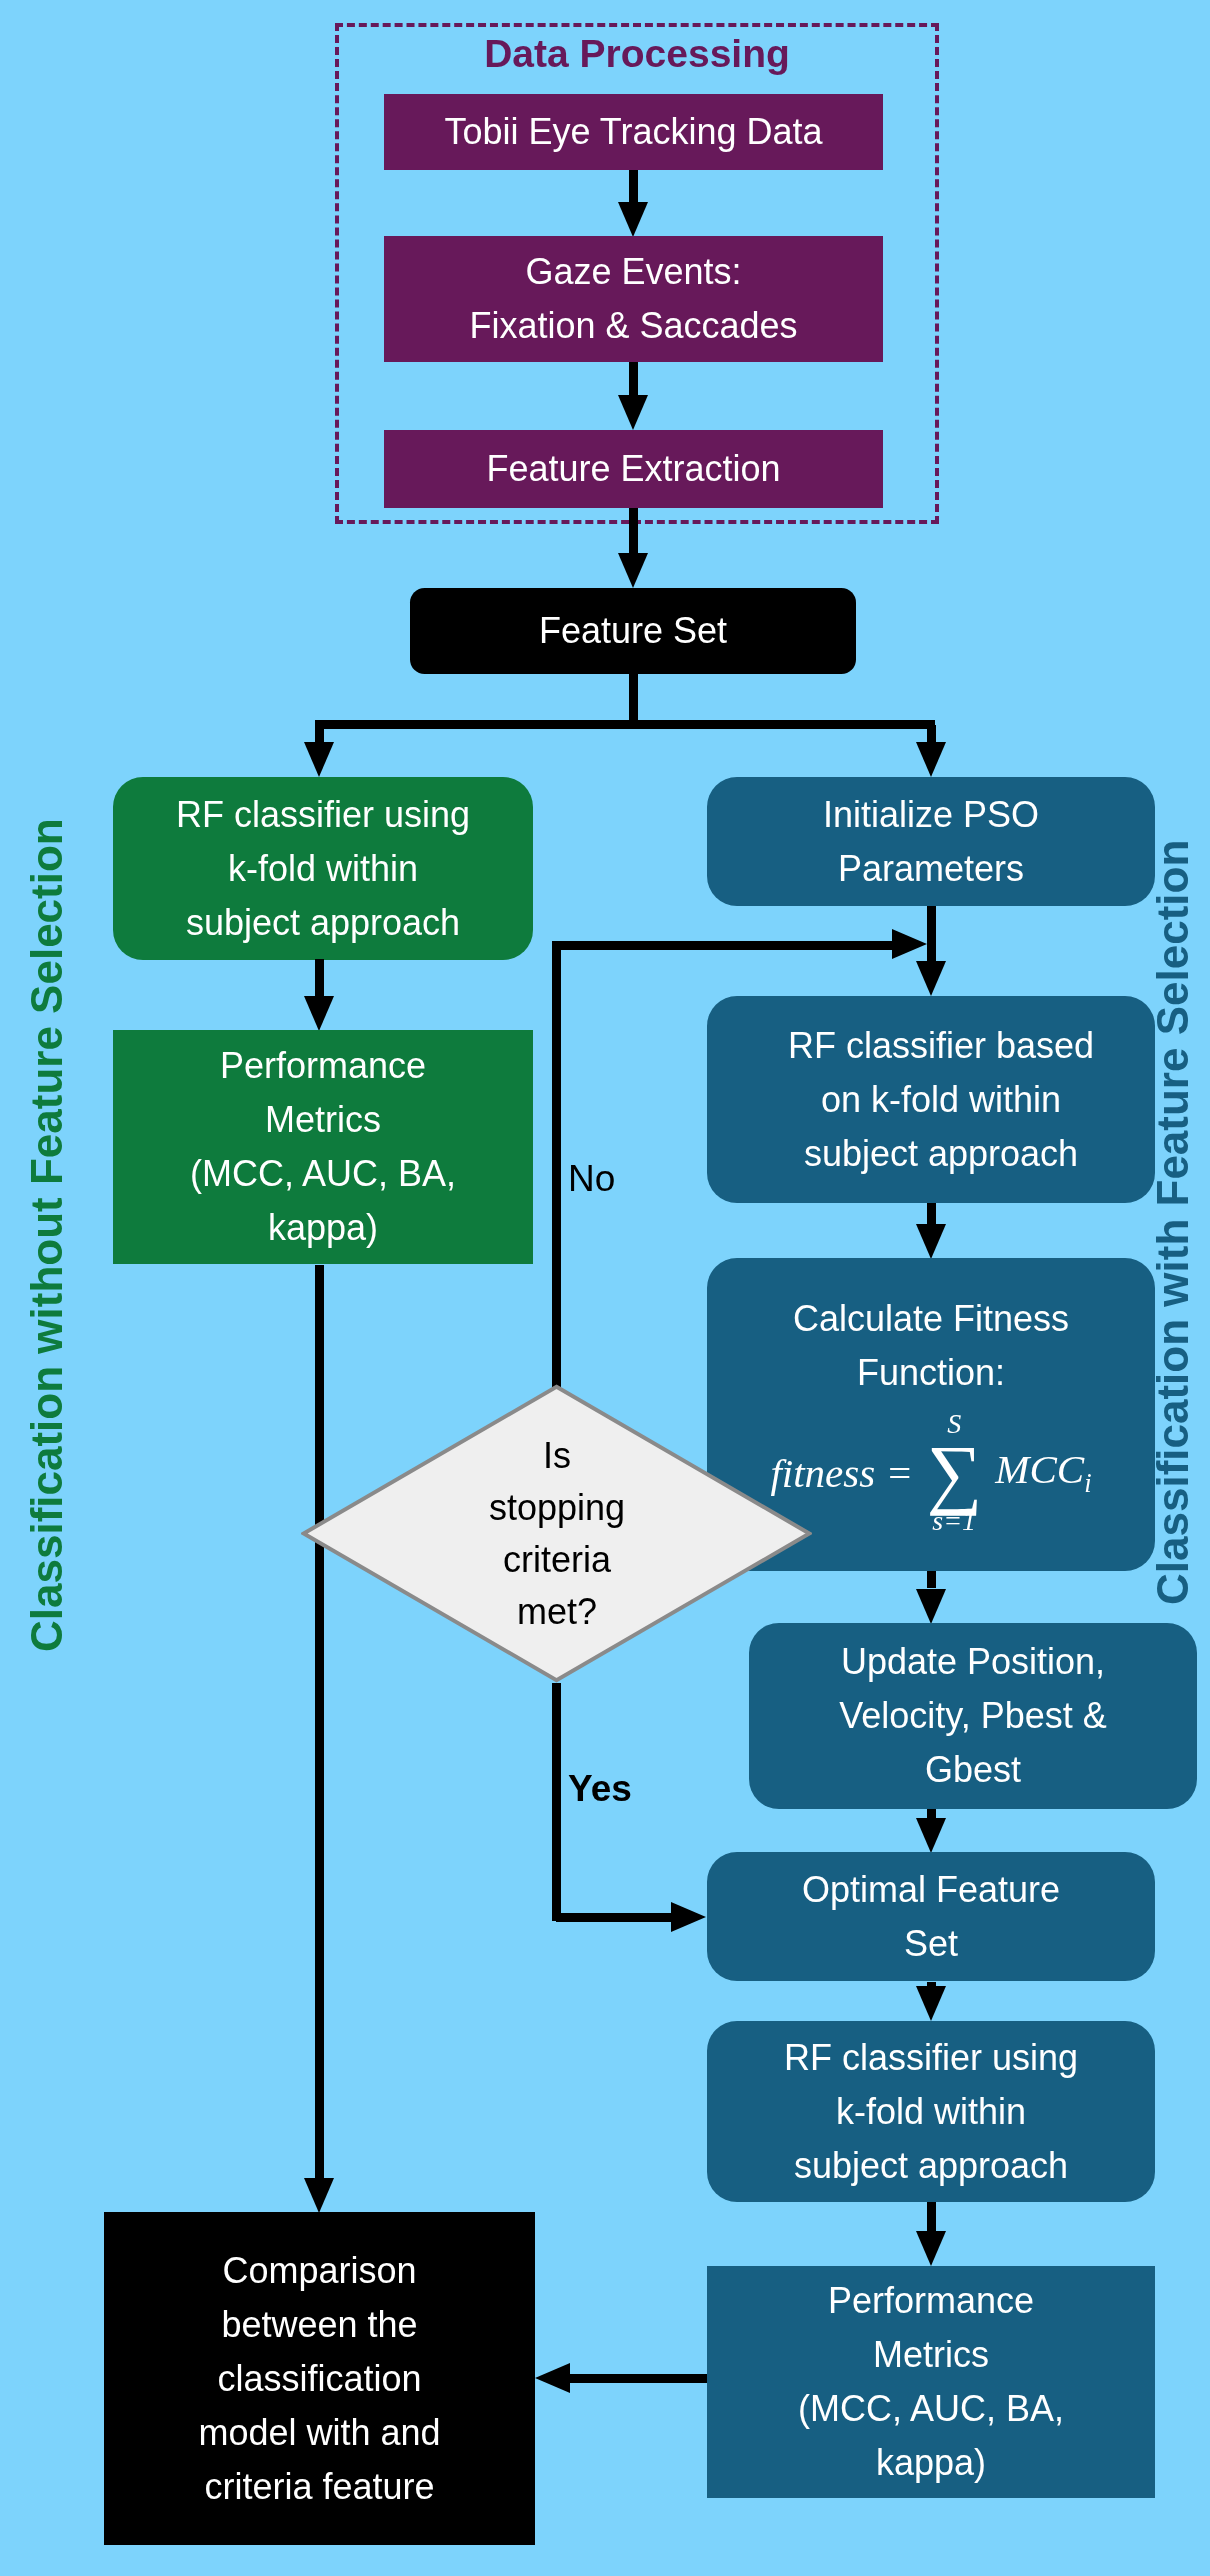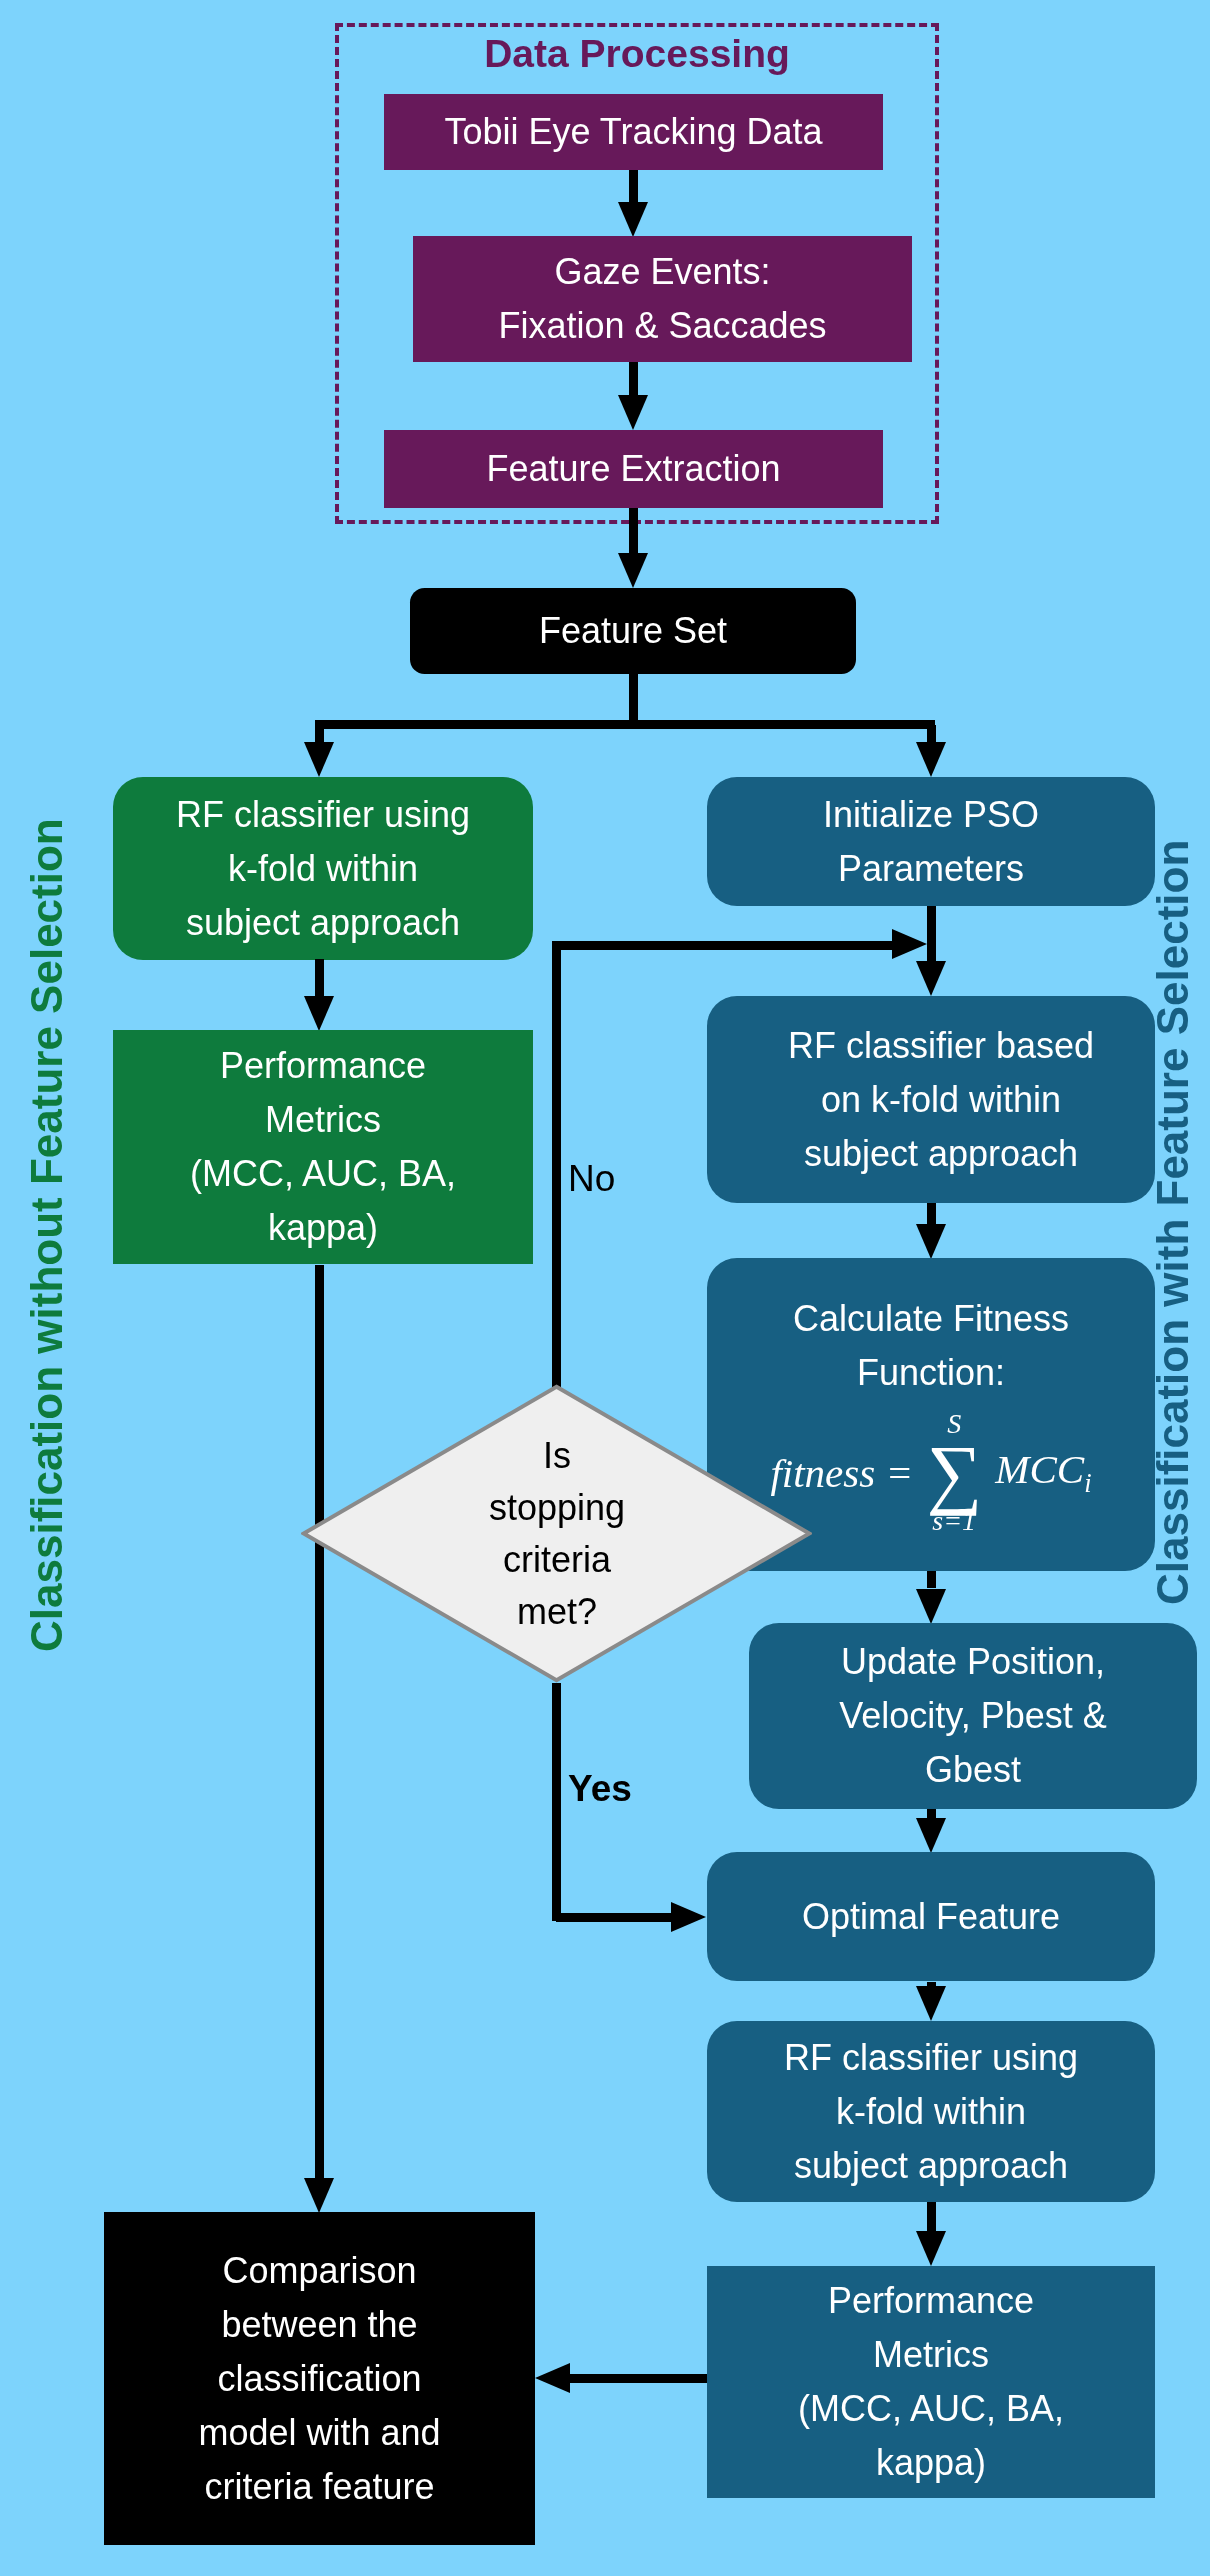--- a/index.html
+++ b/index.html
@@ -103,21 +103,21 @@
   <div class="dashedbox" style="left:335px;top:23px;width:604px;height:501px;"></div>
   <div class="bigtitle" style="left:335px;top:32px;width:604px;">Data Processing</div>
 
   <div class="box purple" style="left:384px;top:94px;width:499px;height:76px;">
     <div class="ln">Tobii Eye Tracking Data</div>
   </div>
 
   <div class="vline" style="left:629px;top:170px;width:8.6px;height:32px;"></div>
   <div class="ah down" style="left:618px;top:202px;"></div>
 
-  <div class="box purple" style="left:384px;top:236px;width:499px;height:126px;margin-left:29px;">
+  <div class="box purple" style="left:384px;top:236px;width:499px;height:126px;">
     <div class="ln">Gaze Events:</div>
     <div class="ln">Fixation &amp; Saccades</div>
   </div>
 
   <div class="vline" style="left:629px;top:362px;width:8.6px;height:33px;"></div>
   <div class="ah down" style="left:618px;top:395px;"></div>
 
   <div class="box purple" style="left:384px;top:430px;width:499px;height:78px;">
     <div class="ln">Feature Extraction</div>
   </div>
@@ -198,20 +198,21 @@
     <div class="ln">Update Position,</div>
     <div class="ln">Velocity, Pbest &amp;</div>
     <div class="ln">Gbest</div>
   </div>
 
   <div class="vline" style="left:927px;top:1809px;width:8.6px;height:8.6px;"></div>
   <div class="ah down" style="left:916px;top:1818px;"></div>
 
   <div class="box teal r-lg" style="left:707px;top:1852px;width:448px;height:129px;">
     <div class="ln">Optimal Feature</div>
+    <div class="ln">Set</div>
   </div>
 
   <div class="vline" style="left:927px;top:1982px;width:8.6px;height:4.6px;"></div>
   <div class="ah down" style="left:916px;top:1986px;"></div>
 
   <div class="box teal r-lg" style="left:707px;top:2021px;width:448px;height:181px;">
     <div class="ln">RF classifier using</div>
     <div class="ln">k-fold within</div>
     <div class="ln">subject approach</div>
   </div>

